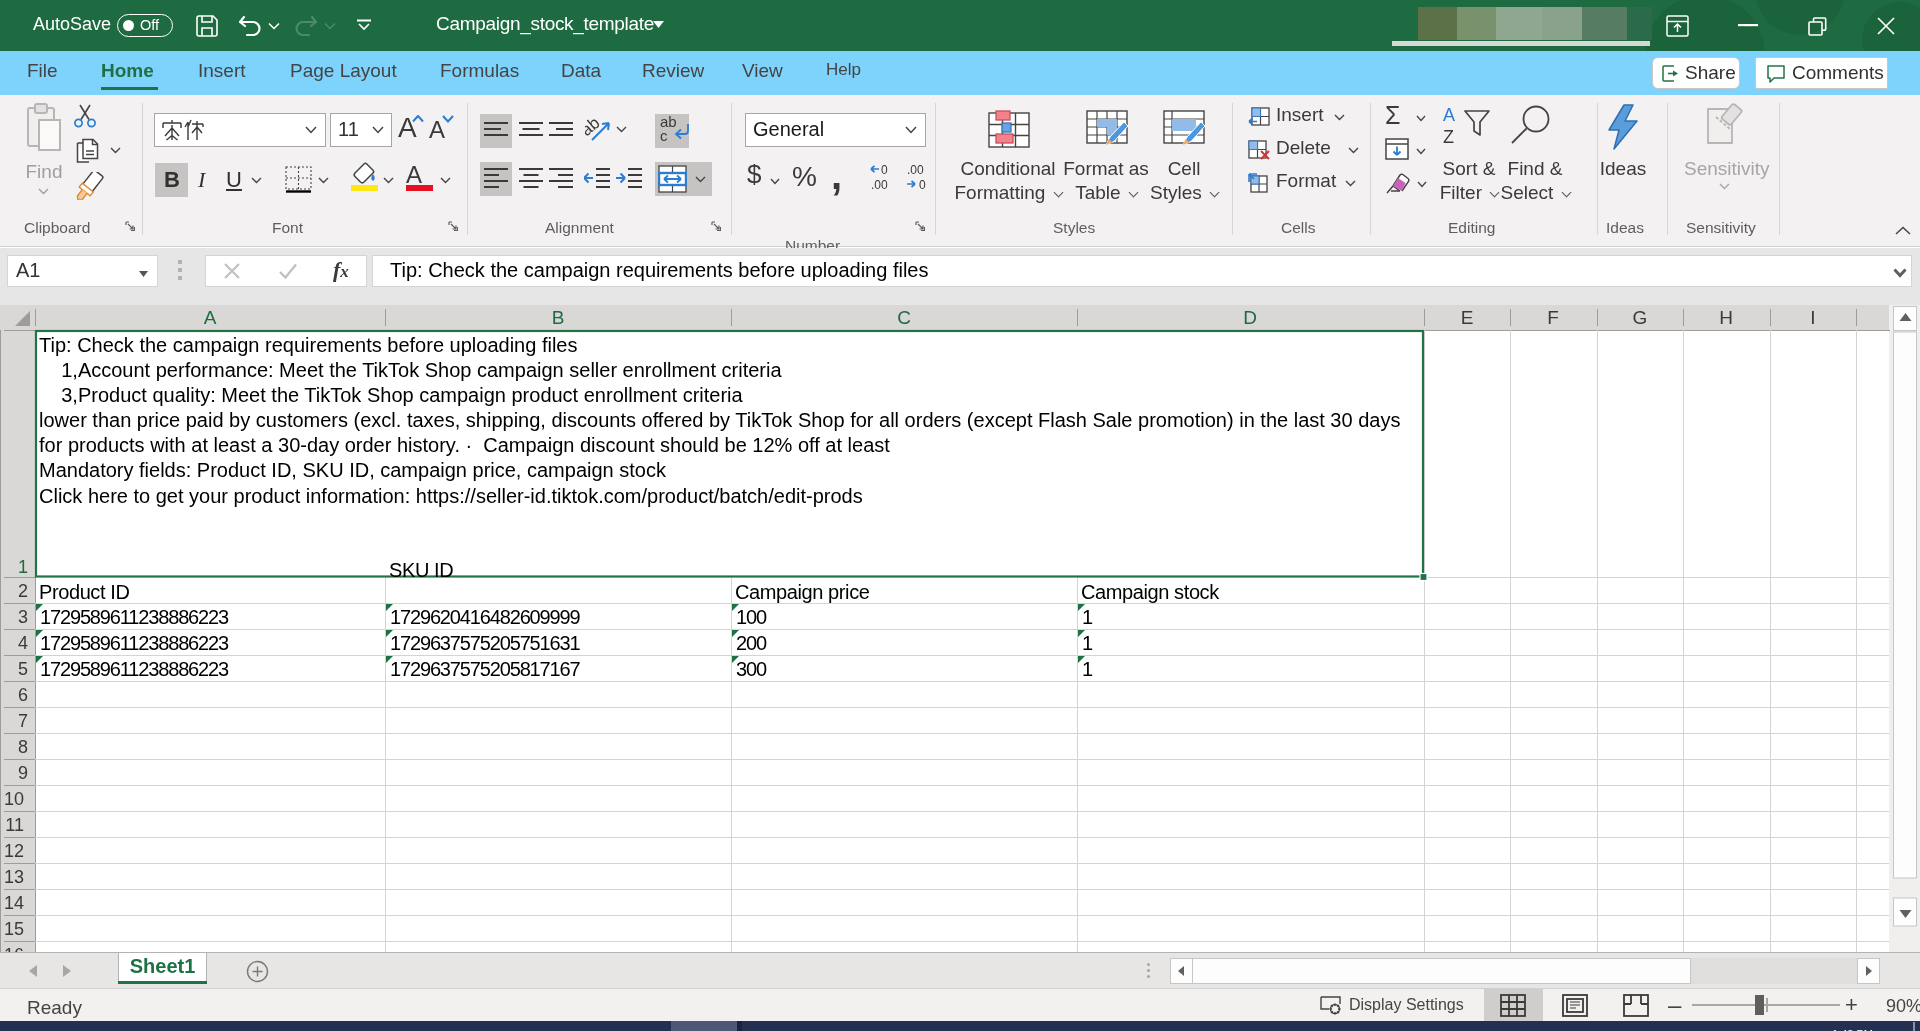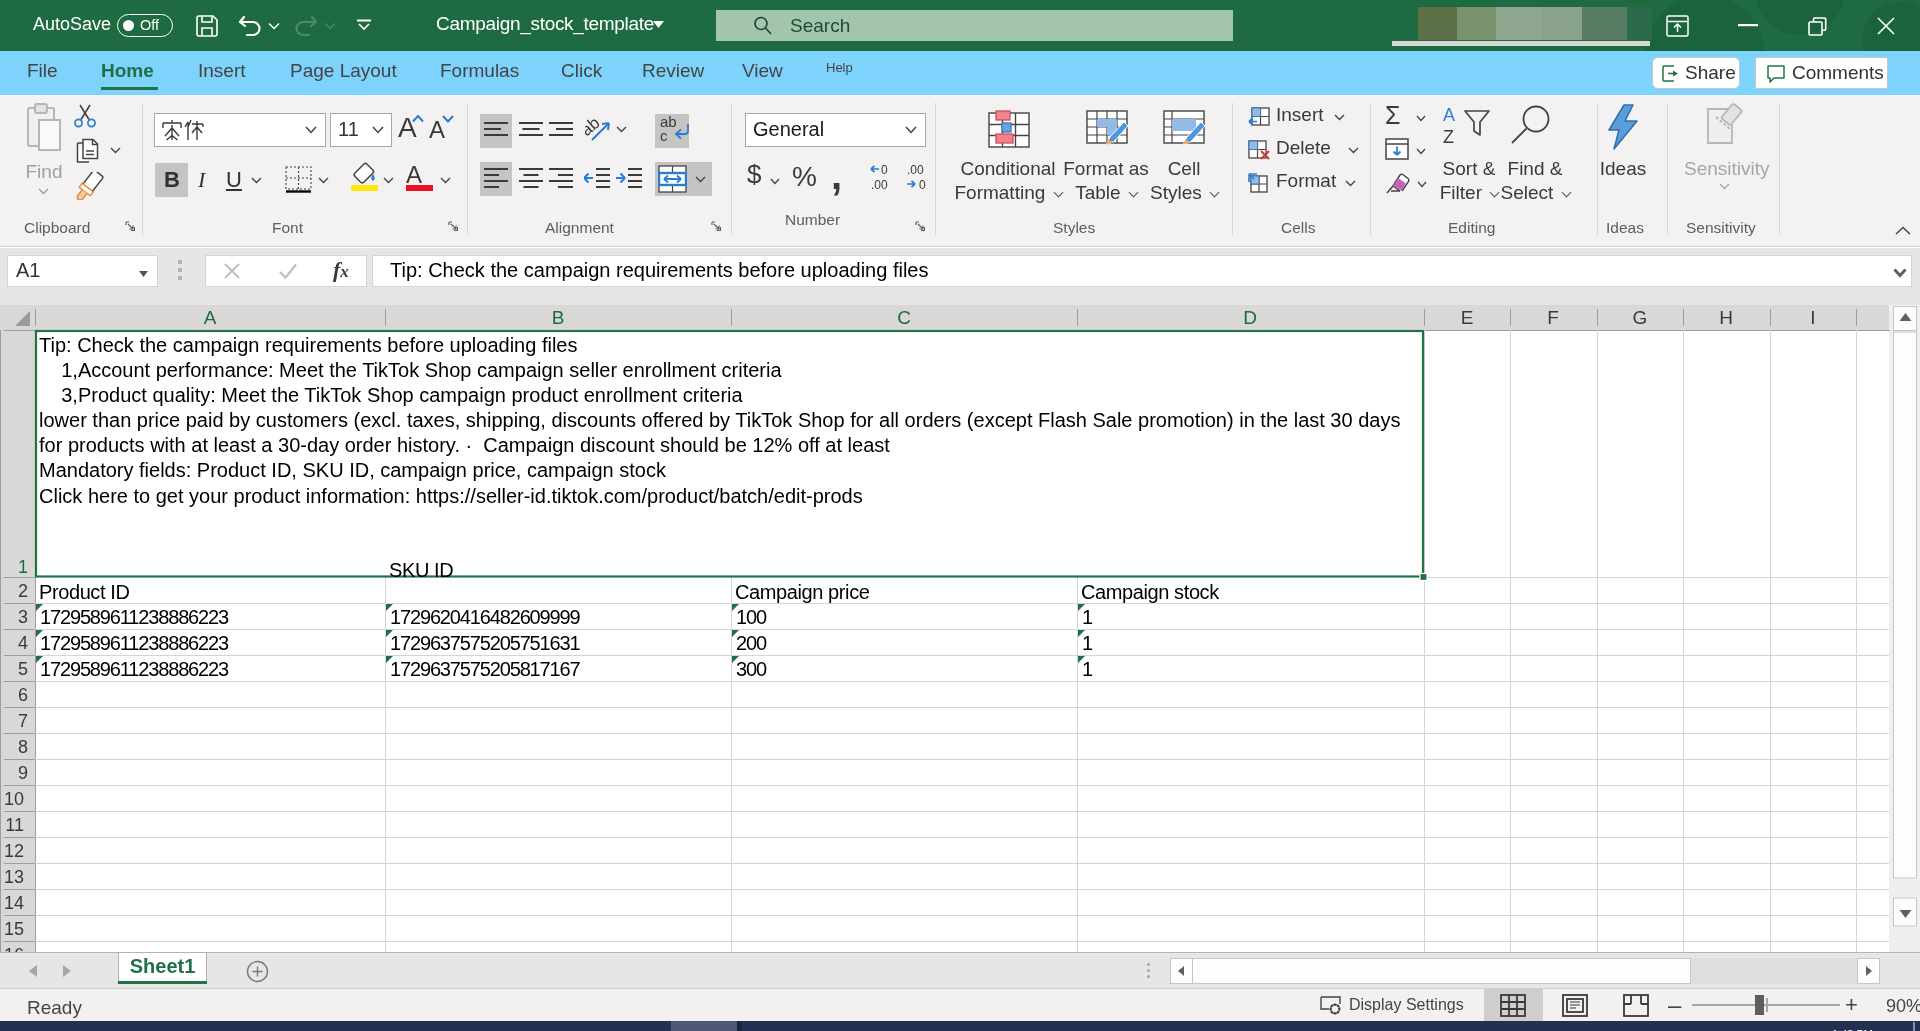--- a/index.html
+++ b/index.html
@@ -54,27 +54,20 @@
         <path d="M1 1.5 L6 6.5 L11 1.5"></path>
       </svg>
     <svg class="abs" style="left:356px;top:19px" width="16" height="13" viewBox="0 0 16 13" fill="none" stroke="#fff" stroke-width="1.6">
       <path d="M1 1.5 H15" stroke-width="2"></path>
       <path d="M3 5 L8 10 L13 5"></path>
     </svg>
     <div class="abs" style="left:436px;top:13px;font-size:19px;color:#fff;letter-spacing:-0.3px;">Campaign_stock_template</div>
     <svg class="abs" style="left:653px;top:21px" width="11" height="7" viewBox="0 0 11 7">
         <path d="M0 0 H11 L5.5 7 Z" fill="#fff"></path>
       </svg>
-    <div class="abs" style="left:716px;top:10px;width:517px;height:31px;background:#a3c5ad;">
-      <svg class="abs" style="left:36px;top:5px" width="21" height="21" viewBox="0 0 21 21" fill="none" stroke="#1c4a30" stroke-width="1.7">
-        <circle cx="9" cy="8.5" r="6"></circle>
-          <path d="M13.5 13 L19 19"></path>
-      </svg>
-      <div class="abs" style="left:74px;top:5px;font-size:19px;color:#1d4b31;">Search</div>
-    </div>
     
     <div class="abs" style="left:1418px;top:7px;width:39px;height:33px;background:#5d7149;"></div>
     <div class="abs" style="left:1457px;top:7px;width:39px;height:33px;background:#79926d;"></div>
     <div class="abs" style="left:1496px;top:7px;width:46px;height:33px;background:#8fa78f;"></div>
     <div class="abs" style="left:1542px;top:7px;width:40px;height:33px;background:#8aa289;"></div>
     <div class="abs" style="left:1582px;top:7px;width:45px;height:33px;background:#567c63;"></div>
     <div class="abs" style="left:1627px;top:7px;width:25px;height:33px;background:#2c6a4c;"></div>
     <div class="abs" style="left:1392px;top:41px;width:258px;height:5px;background:#d5d8d4;"></div>
     <svg class="abs" style="left:1666px;top:15px" width="23" height="22" viewBox="0 0 23 22" fill="none" stroke="#fff" stroke-width="1.5">
       <rect x="1" y="1" width="21" height="20" rx="1.5"></rect>
@@ -92,24 +85,24 @@
         <path d="M1 1 L17 17 M17 1 L1 17"></path>
       </svg>
   </div>
   <div id="tabrow">
     <div class="abs" style="left:27px;top:9px;font-size:19px;color:#444;">File</div>
     <div class="abs" style="left:101px;top:9px;font-size:19px;color:#207044;font-weight:bold;">Home</div>
     <div class="abs" style="left:101px;top:36px;width:57px;height:3px;background:#217346;"></div>
     <div class="abs" style="left:198px;top:9px;font-size:19px;color:#444;">Insert</div>
     <div class="abs" style="left:290px;top:9px;font-size:19px;color:#444;">Page Layout</div>
     <div class="abs" style="left:440px;top:9px;font-size:19px;color:#444;">Formulas</div>
-    <div class="abs" style="left:561px;top:9px;font-size:19px;color:#444;">Click</div>
+    <div class="abs" style="left:561px;top:9px;font-size:19px;color:#444;">Data</div>
     <div class="abs" style="left:642px;top:9px;font-size:19px;color:#444;">Review</div>
     <div class="abs" style="left:742px;top:9px;font-size:19px;color:#444;">View</div>
-    <div class="abs" style="left:826px;top:9px;font-size:13px;color:#444;">Help</div>
+    <div class="abs" style="left:826px;top:9px;font-size:17px;color:#444;">Help</div>
     <div class="abs" style="left:1652px;top:6px;width:88px;height:32px;background:#fff;border:1px solid #c8c6c4;border-radius:6px;">
       <svg class="abs" style="left:9px;top:7px" width="19" height="17" viewBox="0 0 19 17" fill="none" stroke="#217346" stroke-width="1.5">
         <path d="M11 5.5 L16 8.5 L11 11.5 Z" fill="#217346" stroke="none"></path>
         <path d="M12 1 H2 a1 1 0 0 0-1 1 V15 a1 1 0 0 0 1 1 H12"></path>
         <path d="M6 8.5 H12" stroke-width="1.6"></path>
       </svg>
       <div class="abs" style="left:32px;top:4px;font-size:19px;color:#323130;">Share</div>
     </div>
     <div class="abs" style="left:1755px;top:6px;width:133px;height:32px;background:#fff;border:1px solid #c8c6c4;border-radius:2px;">
       <svg class="abs" style="left:10px;top:6px" width="20" height="20" viewBox="0 0 20 20" fill="none" stroke="#217346" stroke-width="1.5">
@@ -300,21 +293,21 @@
     <svg class="abs" style="left:869px;top:68px" width="30" height="28" viewBox="0 0 30 28">
       <text x="12" y="11" font-size="12" fill="#3b3a39" font-family="Liberation Sans">0</text>
       <text x="2" y="26" font-size="12" fill="#3b3a39" font-family="Liberation Sans">.00</text>
       <path d="M10 6 H2 M2 6 L5.5 2.8 M2 6 L5.5 9.2" stroke="#2b7cd3" stroke-width="1.7" fill="none"></path>
     </svg>
     <svg class="abs" style="left:899px;top:68px" width="30" height="28" viewBox="0 0 30 28">
       <text x="8" y="11" font-size="12" fill="#3b3a39" font-family="Liberation Sans">.00</text>
       <text x="20" y="26" font-size="12" fill="#3b3a39" font-family="Liberation Sans">0</text>
       <path d="M8 21 H16 M16 21 L12.5 17.8 M16 21 L12.5 24.2" stroke="#2b7cd3" stroke-width="1.7" fill="none"></path>
     </svg>
-    <div class="abs" style="left:785px;top:116px;font-size:15.5px;color:#605e5c;">Number</div>
+    <div class="abs" style="left:785px;top:142px;font-size:15.5px;color:#605e5c;">Number</div>
     <svg class="launch" style="left:915px;" viewBox="0 0 11 11" fill="none" stroke="#605e5c" stroke-width="1.2">
         <path d="M1 1 H4 M1 1 V4 M3 3 L8 8 M8 4.5 V8 H4.5"></path>
         <path d="M10 10 H6 V9 H9 V6 H10 Z" fill="#605e5c" stroke="none"></path>
       </svg>
 
     <svg class="abs" style="left:988px;top:15px" width="42" height="40" viewBox="0 0 42 40">
       <rect x="1" y="3" width="40" height="34" fill="#fff" stroke="#444" stroke-width="1.4"></rect>
       <path d="M1 14.5 H41 M1 25.5 H41 M14.5 3 V37 M27.5 3 V37" stroke="#444" stroke-width="1.4"></path>
       <rect x="8" y="1" width="14" height="9" fill="#f4828c" stroke="#c94f5a" stroke-width="1.3"></rect>
       <rect x="14" y="13" width="9" height="9" fill="#6aa3e0" stroke="#3a76b8" stroke-width="1.3"></rect>

